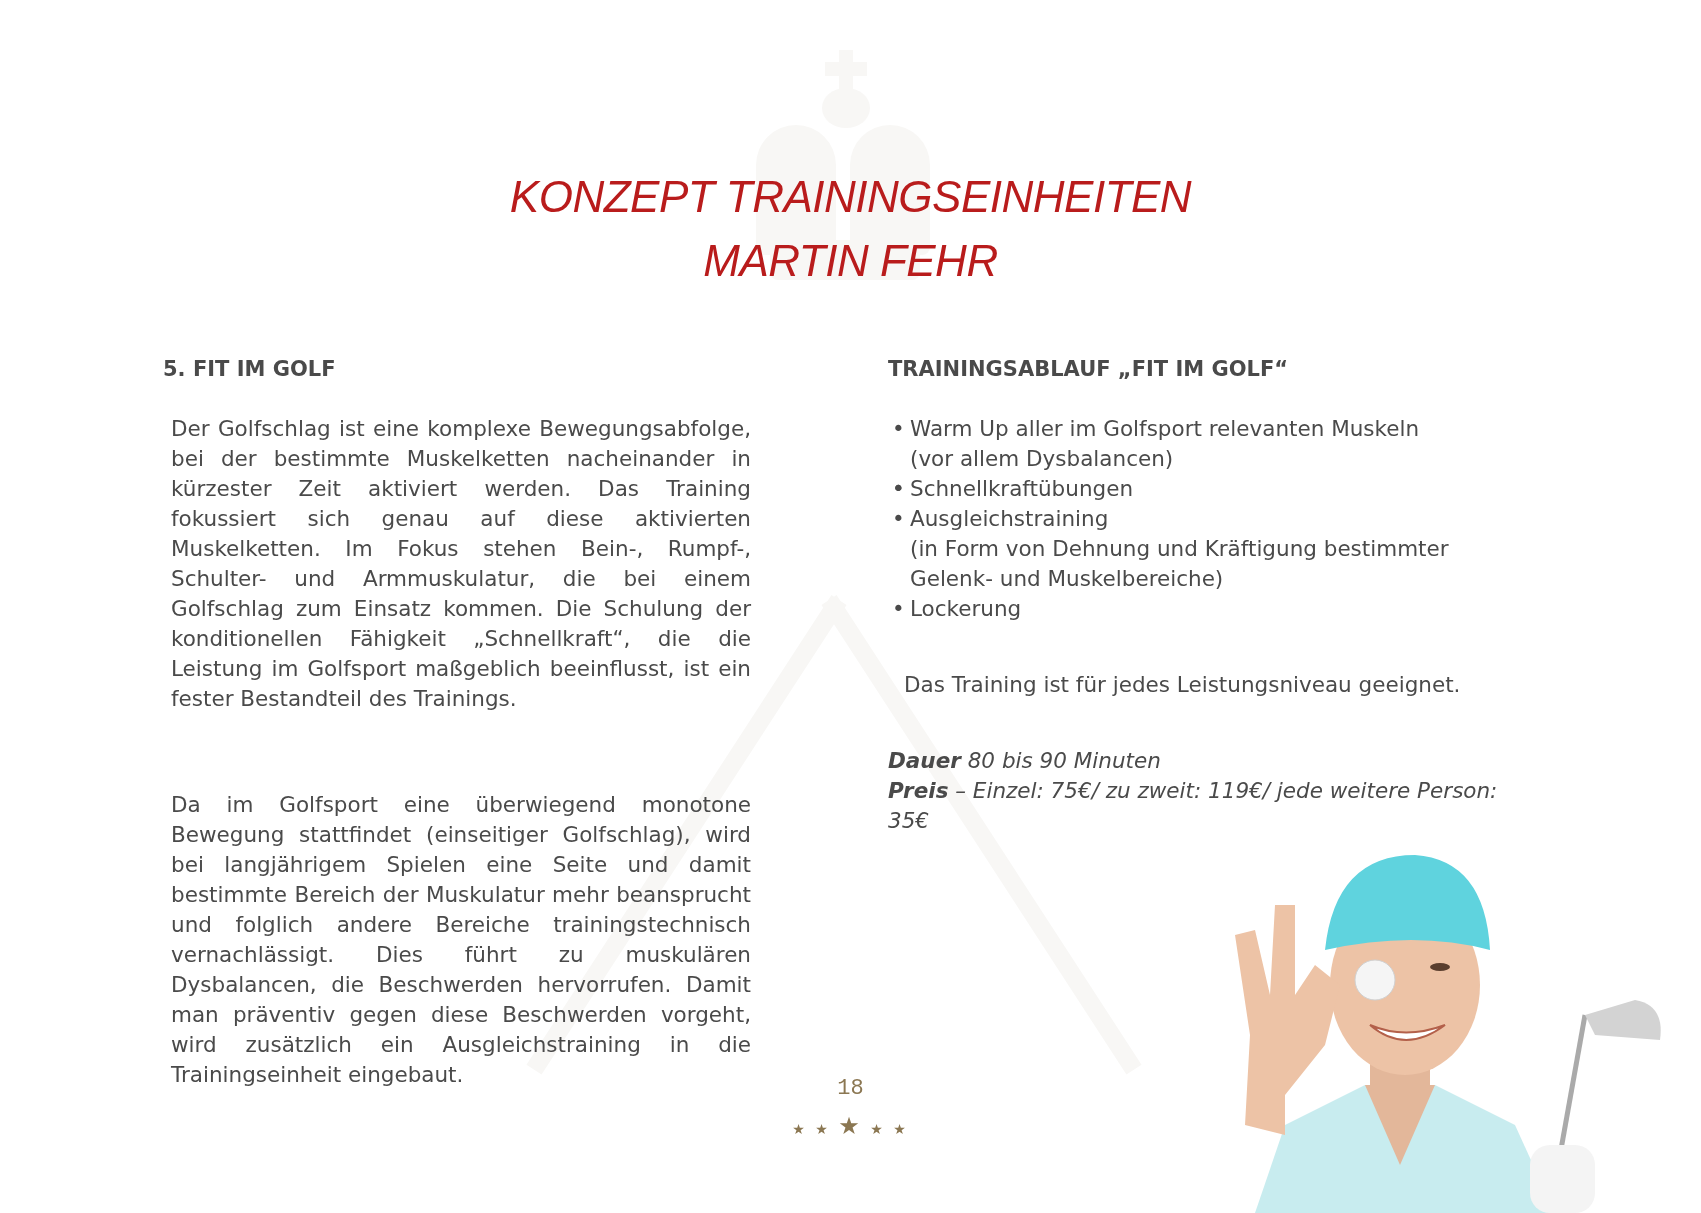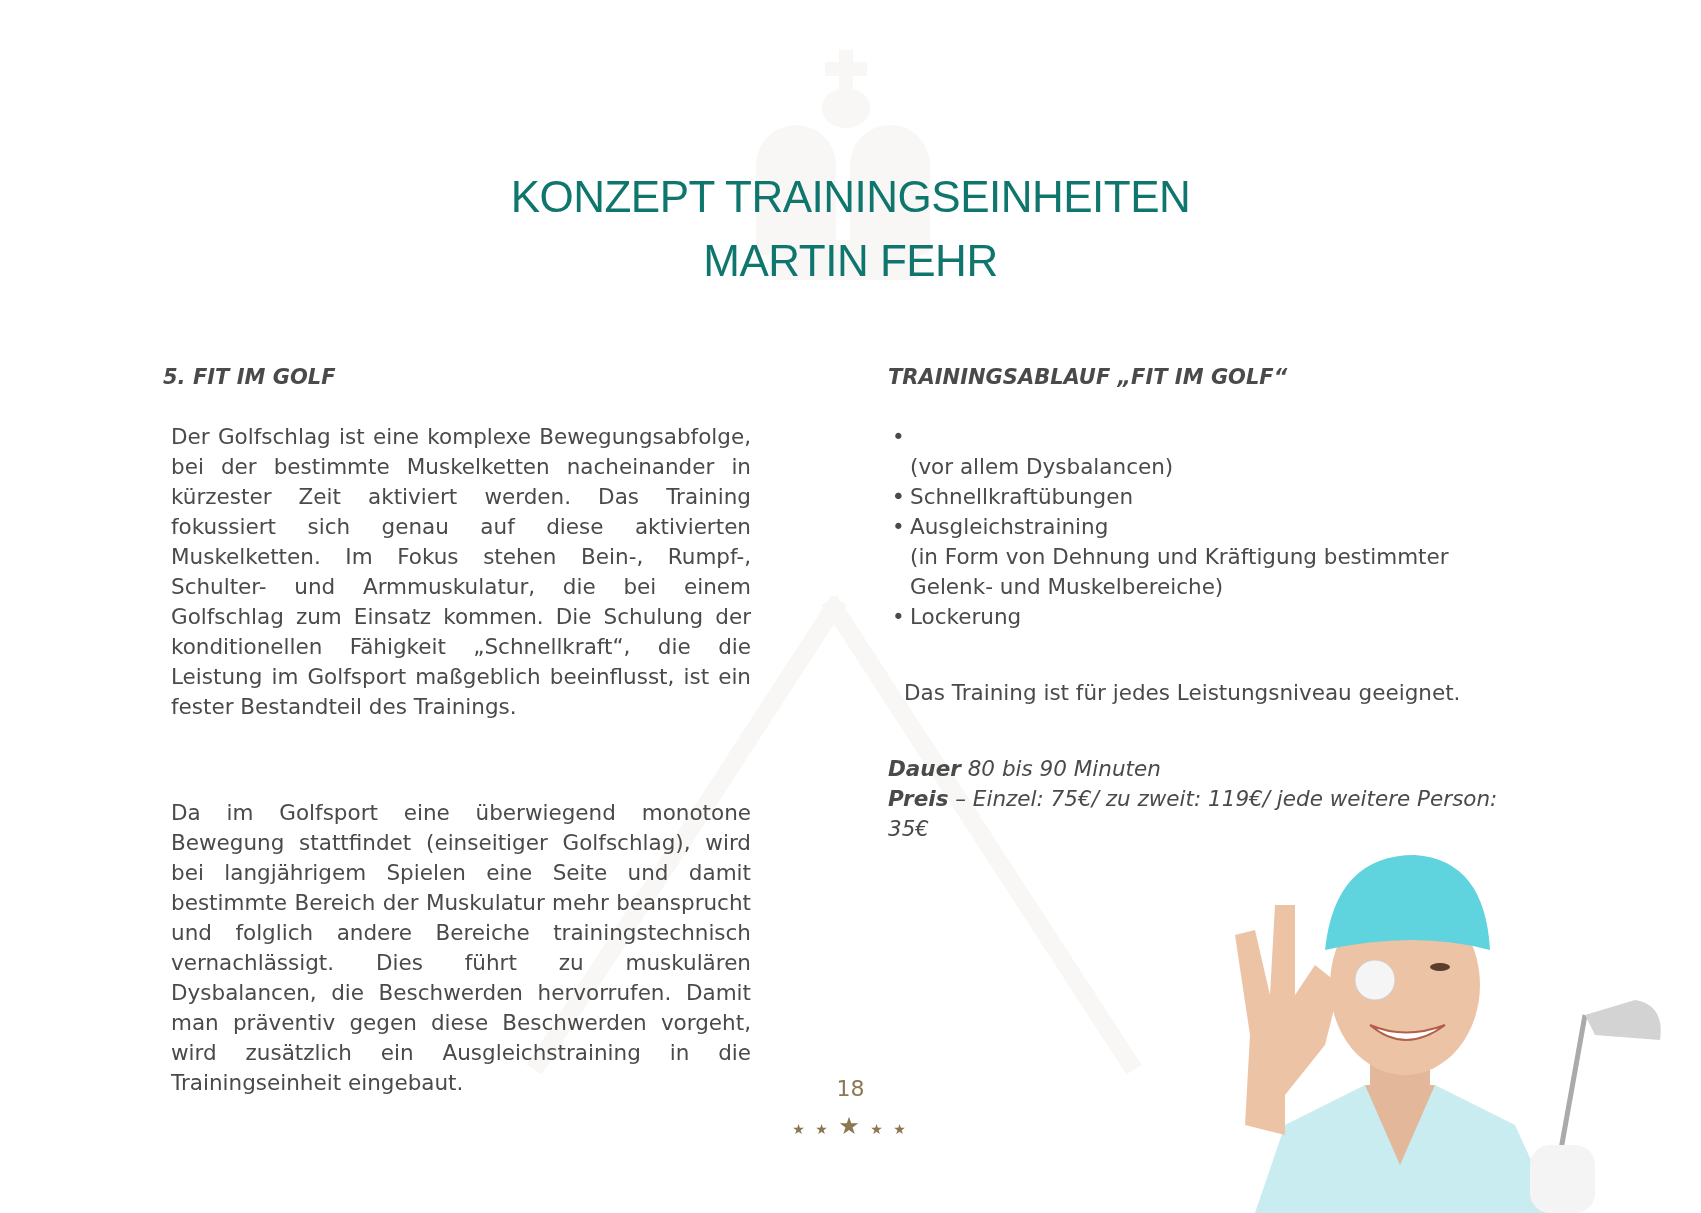--- a/index.html
+++ b/index.html
@@ -1,30 +1,30 @@
 <!DOCTYPE html>
 <html><head>
 <meta charset="utf-8">
 <style>
   html,body{margin:0;padding:0;}
   body{width:1701px;height:1213px;position:relative;overflow:hidden;background:#ffffff;font-family:"DejaVu Sans","Liberation Sans",sans-serif;color:#4a4a4a;}
   .wm{position:absolute;background:#f8f7f5;}
-  .title{position:absolute;left:0;width:1701px;text-align:center;font-family:"Liberation Sans",sans-serif;font-weight:normal;color:#0f766e;font-size:44px;letter-spacing:-0.5px;line-height:64px;top:165px;}
+  .title{position:absolute;left:0;width:1701px;text-align:center;font-family:"Liberation Sans",sans-serif;font-style:italic;font-weight:normal;color:#b91c1c;font-size:44px;letter-spacing:-0.5px;line-height:64px;top:165px;}
   .col{position:absolute;font-size:23px;line-height:30px;}
   .left{left:163px;top:354px;width:596px;}
   .right{left:888px;top:354px;width:620px;}
-  h2{font-size:21px;font-weight:bold;margin:8px 0 30px 0;line-height:30px;color:#4a4a4a;font-style:italic;}
+  h2{font-size:21px;font-weight:bold;margin:0 0 30px 0;line-height:30px;color:#4a4a4a;}
   .just{text-align:justify;margin:8px;font-size:21.5px;}
   .gap{height:60px;}
   ul{list-style:none;margin:0;padding:0;font-size:21.5px;}
   ul li{position:relative;padding-left:22px;}
   ul li .b{position:absolute;left:4px;top:0;}
   p.plain{margin:16px;font-size:21.5px;}
   .it{font-style:italic;font-size:21.5px;}
-  .pageno{position:absolute;left:0;width:1701px;text-align:center;top:1076px;color:#8b7752;font-size:22px;}
+  .pageno{position:absolute;left:0;width:1701px;text-align:center;top:1076px;color:#8b7752;font-size:22px;font-family:Liberation Mono, monospace;}
   .stars{position:absolute;left:0;width:1701px;text-align:center;top:1112px;color:#8b7752;font-size:14px;letter-spacing:3px;}
   .stars .big{font-size:24px;}
   .photo{position:absolute;left:1165px;top:835px;width:536px;height:378px;}
 </style>
 </head>
 <body>
 
 <div class="wm" style="left:839px;top:50px;width:14px;height:50px;"></div>
 <div class="wm" style="left:825px;top:62px;width:42px;height:14px;"></div>
 <div class="wm" style="left:822px;top:88px;width:48px;height:40px;border-radius:50%;"></div>
@@ -42,21 +42,21 @@
 <div class="col left">
   <h2>5. FIT IM GOLF</h2>
   <p class="just">Der Golfschlag ist eine komplexe Bewegungsabfolge, bei der bestimmte Muskelketten nacheinander in kürzester Zeit aktiviert werden. Das Training fokussiert sich genau auf diese aktivierten Muskelketten. Im Fokus stehen Bein-, Rumpf-, Schulter- und Armmuskulatur, die bei einem Golfschlag zum Einsatz kommen. Die Schulung der konditionellen Fähigkeit „Schnellkraft“, die die Leistung im Golfsport maßgeblich beeinflusst, ist ein fester Bestandteil des Trainings.</p>
   <div class="gap"></div>
   <p class="just">Da im Golfsport eine überwiegend monotone Bewegung stattfindet (einseitiger Golfschlag), wird bei langjährigem Spielen eine Seite und damit bestimmte Bereich der Muskulatur mehr beansprucht und folglich andere Bereiche trainingstechnisch vernachlässigt. Dies führt zu muskulären Dysbalancen, die Beschwerden hervorrufen. Damit man präventiv gegen diese Beschwerden vorgeht, wird zusätzlich ein Ausgleichstraining in die Trainingseinheit eingebaut.</p>
 </div>
 
 <div class="col right">
   <h2>TRAININGSABLAUF „FIT IM GOLF“</h2>
   <ul>
-    <li><span class="b">•</span><br><span>(vor allem Dysbalancen)</span></li>
+    <li><span class="b">•</span><span>Warm Up aller im Golfsport relevanten Muskeln</span><br><span>(vor allem Dysbalancen)</span></li>
     <li><span class="b">•</span></li>
     <li><span class="b">•</span><span>Schnellkraftübungen</span></li>
     <li><span class="b">•</span><span>Ausgleichstraining</span><br><span>(in Form von Dehnung und Kräftigung bestimmter</span><br><span>Gelenk- und Muskelbereiche)</span></li>
     <li><span class="b">•</span><span>Lockerung</span></li>
   </ul>
   <div style="height:30px"></div>
   <p class="plain">Das Training ist für jedes Leistungsniveau geeignet.</p>
   <div style="height:30px"></div>
   <div class="it"><b>Dauer</b><span> 80 bis 90 Minuten</span></div>
   <div class="it"><b>Preis</b><span> – Einzel: 75€/ zu zweit: 119€/ jede weitere Person: 35€</span></div>

